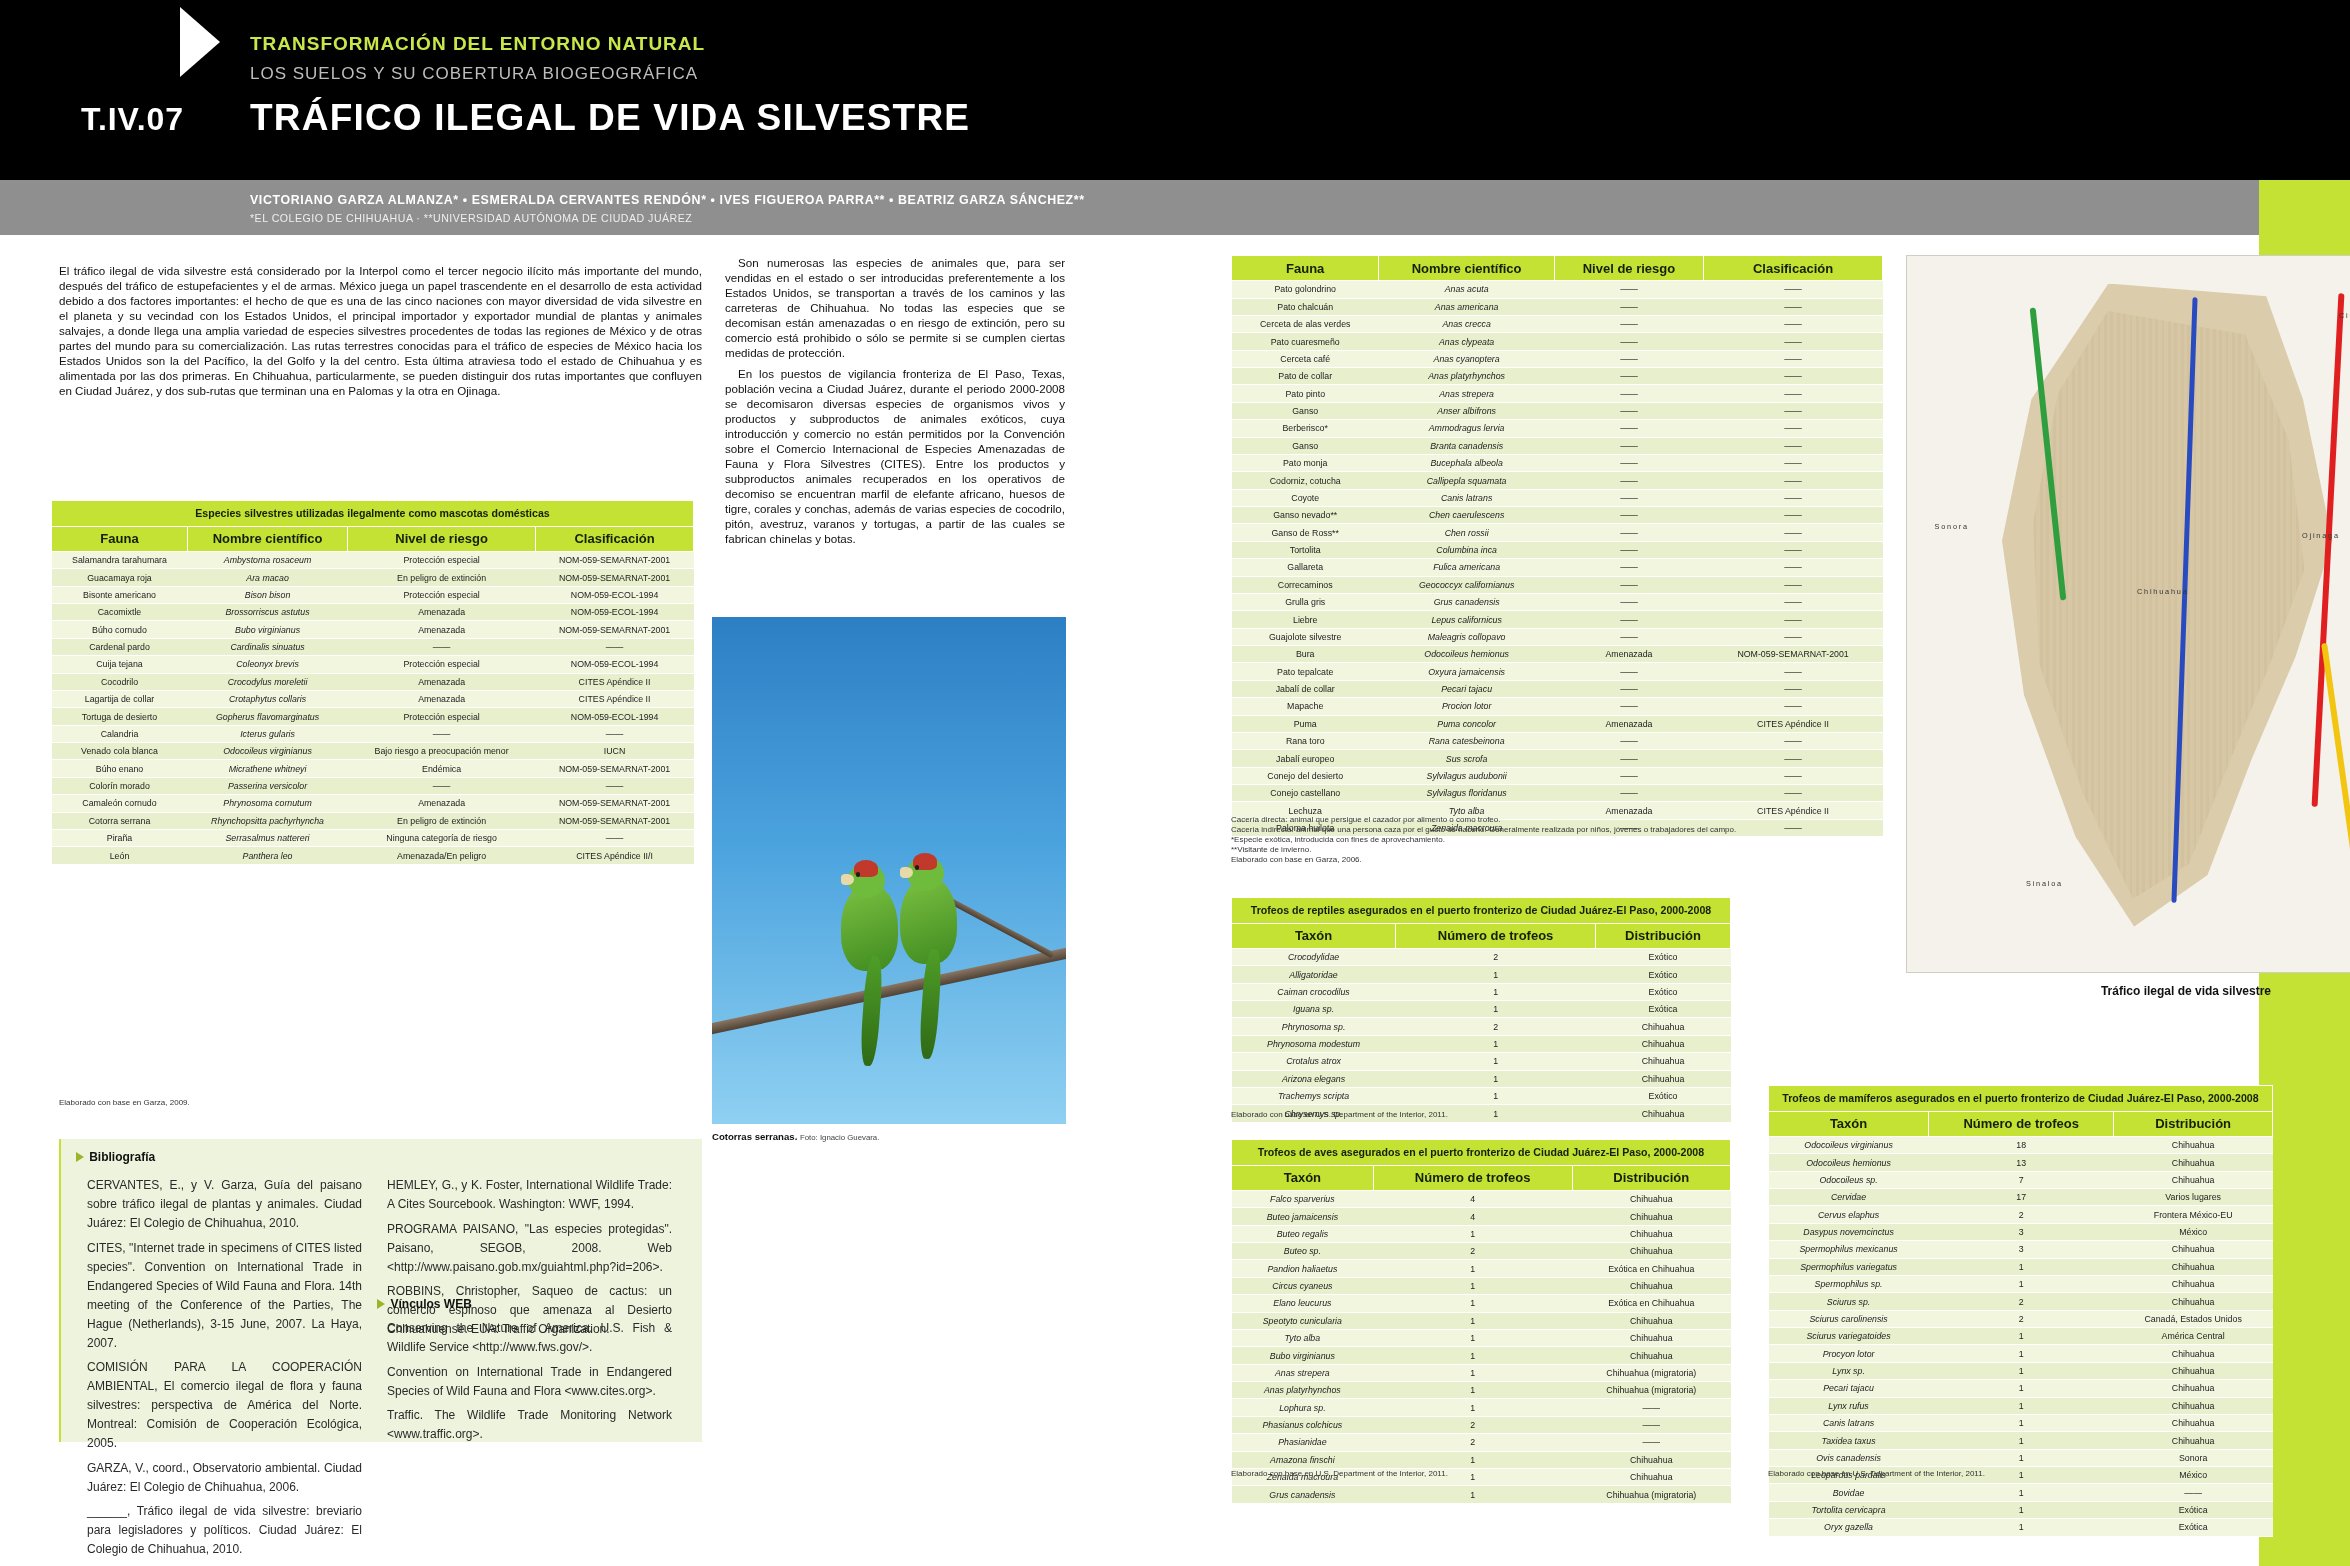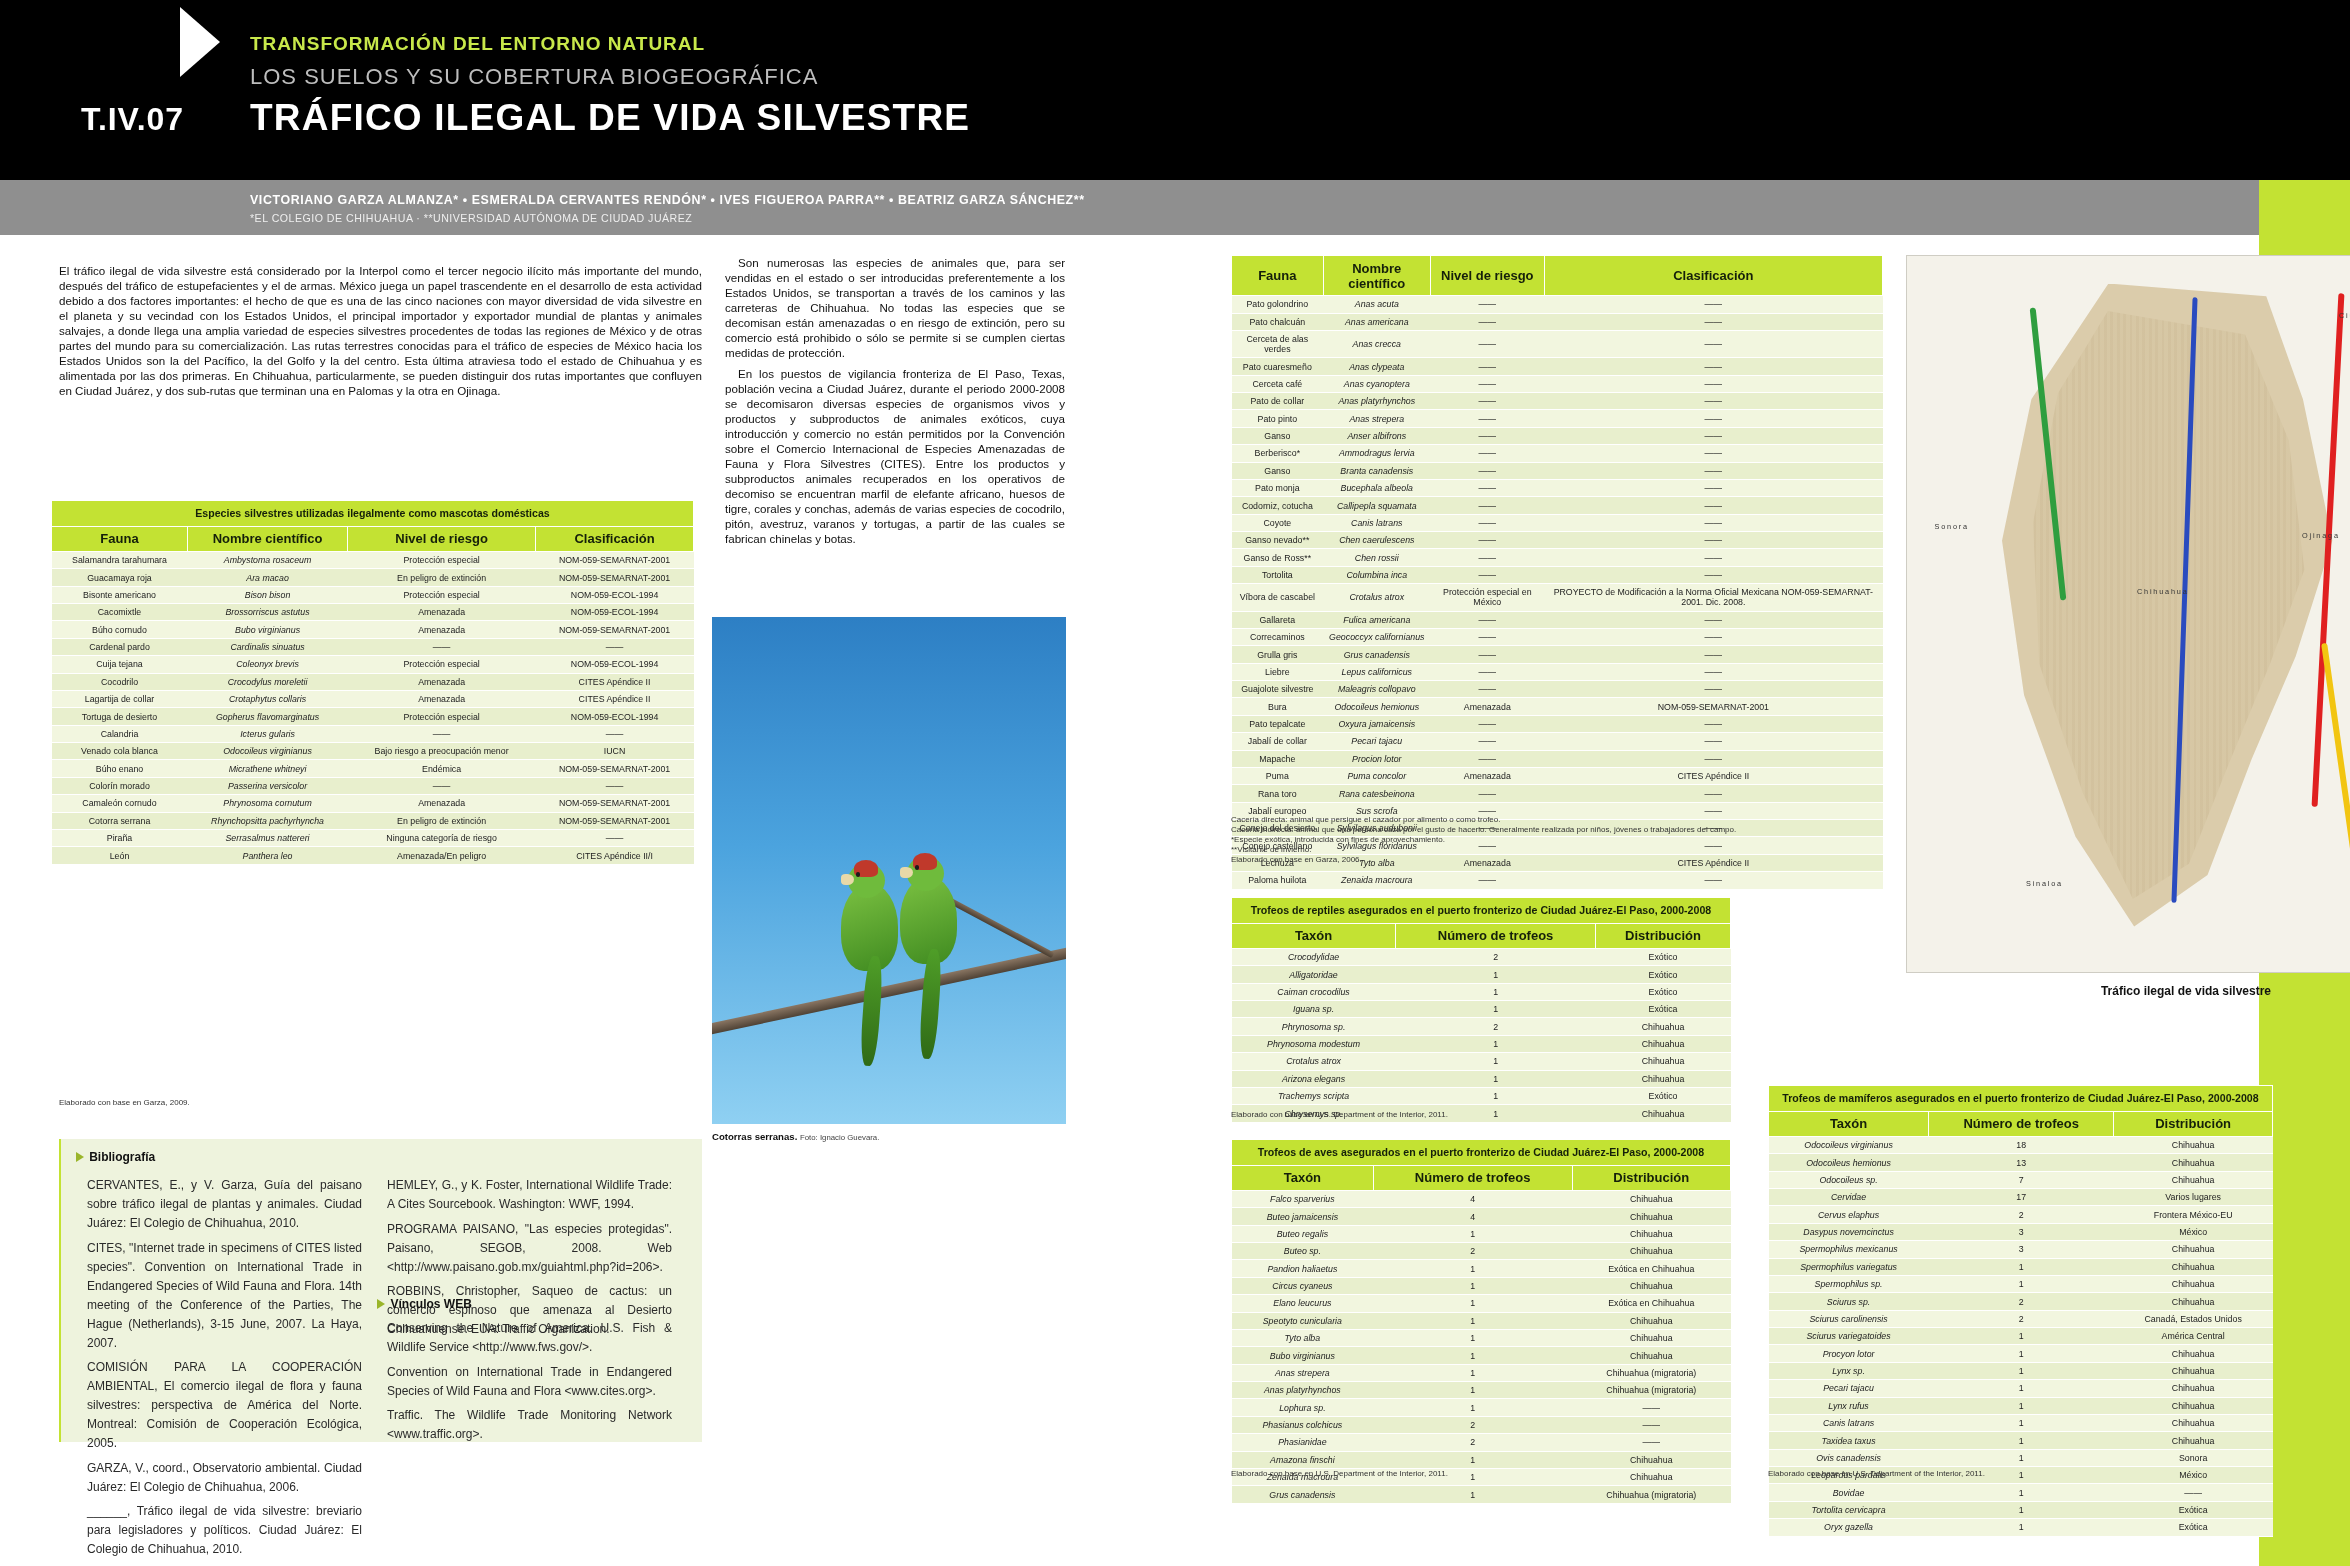--- a/index.html
+++ b/index.html
@@ -28,21 +28,21 @@
   #header-code {
     position:absolute; left:81px; top:101px;
     color:#fff; font-size:32px; font-weight:bold; letter-spacing:0.9px;
   }
   #header-sub1 {
     position:absolute; left:250px; top:33px;
     color:#c8e84a; font-size:19px; font-weight:bold; letter-spacing:1px;
   }
   #header-sub2 {
     position:absolute; left:250px; top:64px;
-    color:#bdbdbd; font-size:22px; letter-spacing:1px;
+    color:#bdbdbd; font-size:17px; letter-spacing:1px;
   }
   #header-title {
     position:absolute; left:250px; top:97px;
     color:#fff; font-size:37px; font-weight:bold; letter-spacing:1.2px;
   }
   #header-band {
     position:absolute; left:0; top:180px; width:2259px; height:55px;
     background:#8f8f8f;
   }
   #authors {
@@ -526,26 +526,20 @@
           <td>Ganso de Ross**</td>
           <td class="sci">Chen rossii</td>
           <td>——</td>
           <td>——</td>
         </tr>
         <tr>
           <td>Tortolita</td>
           <td class="sci">Columbina inca</td>
           <td>——</td>
           <td>——</td>
-        </tr>
-        <tr>
-          <td>Víbora de cascabel</td>
-          <td class="sci">Crotalus atrox</td>
-          <td>Protección especial en México</td>
-          <td>PROYECTO de Modificación a la Norma Oficial Mexicana NOM-059-SEMARNAT-2001. Dic. 2008.</td>
         </tr>
         <tr>
           <td>Gallareta</td>
           <td class="sci">Fulica americana</td>
           <td>——</td>
           <td>——</td>
         </tr>
         <tr>
           <td>Correcaminos</td>
           <td class="sci">Geococcyx californianus</td>

